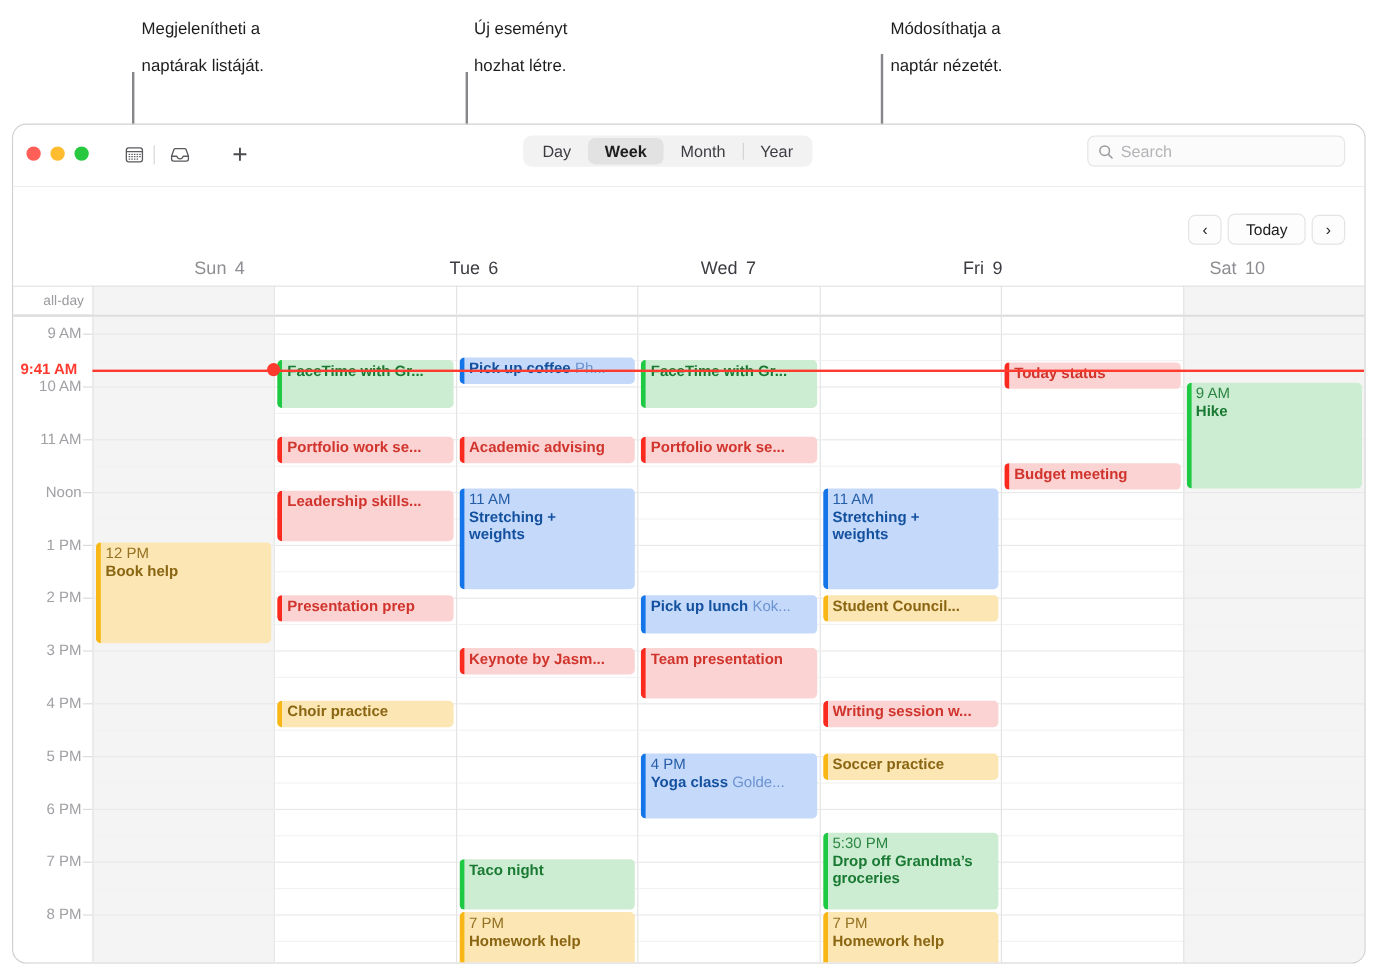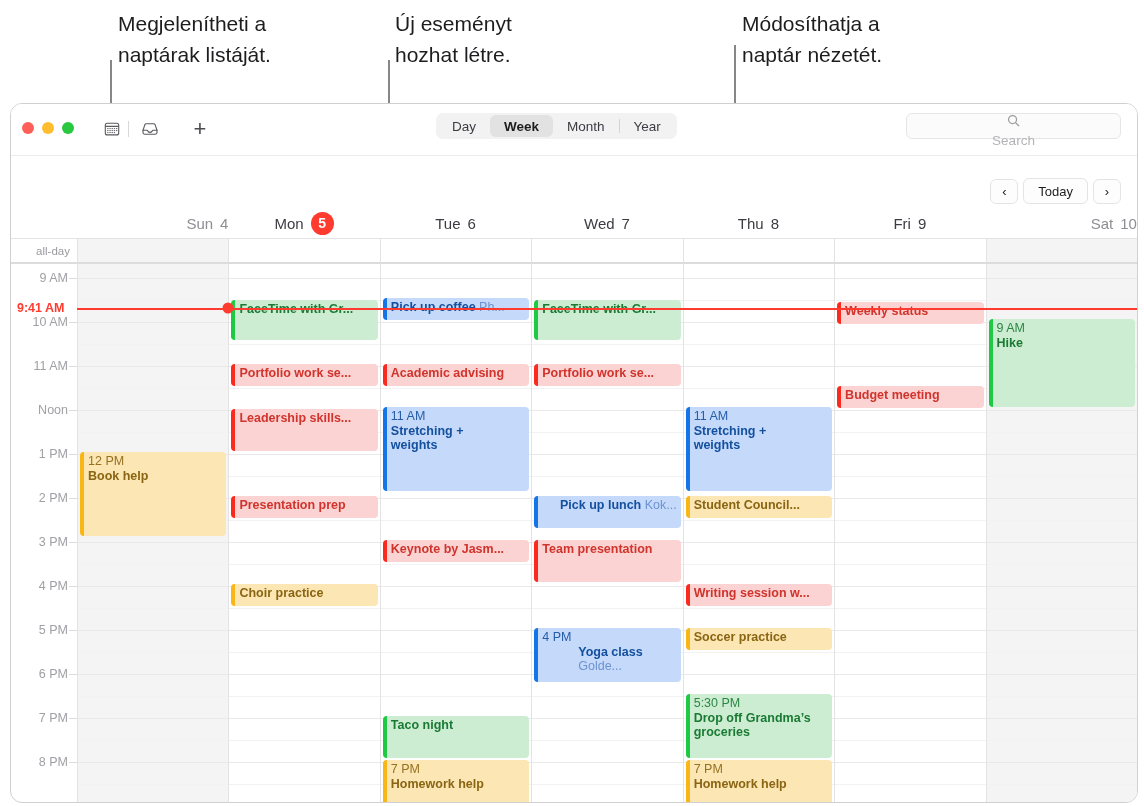--- a/index.html
+++ b/index.html
@@ -7,21 +7,21 @@
     width: 1144px; height: 806px;
     background: #ffffff;
     font-family: "Liberation Sans", "DejaVu Sans", sans-serif;
     overflow: hidden;
   }
   #root { position: relative; width: 1144px; height: 806px; }
 
   
   .callout {
     position: absolute;
-    font-size: 21px;
+    font-size: 14px;
     line-height: 31px;
     color: #1d1d1f;
     font-family: "Liberation Sans", "DejaVu Sans", sans-serif;
     white-space: pre-line;
   }
   .leader {
     position: absolute;
     background: #86868b;
   }
   .leader-v { width: 1.5px; }
@@ -84,21 +84,20 @@
 
   .search {
     position: absolute; right: 16px; top: 9px;
     width: 215px; height: 26px;
     background: #fbfbfb;
     border: 1px solid #e6e6e6;
     border-radius: 6px;
     display: flex; align-items: center;
     padding: 0 8px;
     gap: 6px;
-    flex-direction: column;
   }
   .search .ph { font-size: 13.5px; color: #b4b4b8; }
 
   
   .subhead {
     position: relative;
     height: 52px;
     background: #ffffff;
   }
   .title {
@@ -135,21 +134,21 @@
     background: #ffffff;
   }
   .dh-gutter { width: 66px; flex: none; }
   .dh-cell {
     flex: 1 1 0;
     display: flex; align-items: center; justify-content: center;
     gap: 7px;
     font-size: 15px;
     color: #3c3c43;
   }
-  .dh-cell.weekend { color: #8e8e93; justify-content: flex-end; }
+  .dh-cell.weekend { color: #8e8e93; }
   .dh-badge {
     width: 23px; height: 23px;
     border-radius: 50%;
     background: #ff3b30;
     color: #ffffff;
     display: flex; align-items: center; justify-content: center;
     font-size: 14px;
     font-weight: bold;
   }
 
@@ -354,34 +353,26 @@
     </div>
 
     <div class="dayhead">
       <div class="dh-gutter"></div>
 
       <div class="dh-cell weekend">
         <span>Sun</span>
         <span>4</span>
       </div>
       <div class="dh-cell">
-        <span>Mon</span>
-        <span class="dh-badge">5</span>
-      </div>
-      <div class="dh-cell">
         <span>Tue</span>
         <span>6</span>
       </div>
       <div class="dh-cell">
         <span>Wed</span>
         <span>7</span>
-      </div>
-      <div class="dh-cell">
-        <span>Thu</span>
-        <span>8</span>
       </div>
       <div class="dh-cell">
         <span>Fri</span>
         <span>9</span>
       </div>
       <div class="dh-cell weekend">
         <span>Sat</span>
         <span>10</span>
       </div>
     </div>
@@ -581,32 +572,32 @@
             <div class="hourline" style="top: 498px;"></div>
             <div class="halfline" style="top: 520px;"></div>
             <div class="ev c-green" style="top: 36px; height: 40px;">
               <div class="bar"></div>
               <span class="ellip" style="display: block;"><span class="ttl" style="white-space: pre-line;">FaceTime with Gr...</span></span>
             </div>
             <div class="ev c-red" style="top: 100px; height: 22px;">
               <div class="bar"></div>
               <span class="ellip" style="display: block;"><span class="ttl" style="white-space: pre-line;">Portfolio work se...</span></span>
             </div>
-            <div class="ev c-blue" style="top: 232px; height: 32px; text-align: right;">
+            <div class="ev c-blue" style="top: 232px; height: 32px;">
               <div class="bar"></div>
               <span class="ellip" style="display: block;"><span class="ttl" style="white-space: pre-line;">Pick up lunch</span><span class="loc"> Kok...</span></span>
             </div>
             <div class="ev c-red" style="top: 276px; height: 42px;">
               <div class="bar"></div>
               <span class="ellip" style="display: block;"><span class="ttl" style="white-space: pre-line;">Team presentation</span></span>
             </div>
             <div class="ev c-blue" style="top: 364px; height: 54px;">
               <div class="bar"></div>
               <span class="time">4 PM</span>
-              <span style="display: block; margin-left: 36px;"><span class="ttl" style="white-space: pre-line;">Yoga class</span><span class="loc"> Golde...</span></span>
+              <span style="display: block;"><span class="ttl" style="white-space: pre-line;">Yoga class</span><span class="loc"> Golde...</span></span>
             </div>
           </div>
         <div class="g-col" id="col4">
             <div class="hourline" style="top: 14px;"></div>
             <div class="halfline" style="top: 36px;"></div>
             <div class="hourline" style="top: 58px;"></div>
             <div class="halfline" style="top: 80px;"></div>
             <div class="hourline" style="top: 102px;"></div>
             <div class="halfline" style="top: 124px;"></div>
             <div class="hourline" style="top: 146px;"></div>
@@ -677,21 +668,21 @@
             <div class="hourline" style="top: 366px;"></div>
             <div class="halfline" style="top: 388px;"></div>
             <div class="hourline" style="top: 410px;"></div>
             <div class="halfline" style="top: 432px;"></div>
             <div class="hourline" style="top: 454px;"></div>
             <div class="halfline" style="top: 476px;"></div>
             <div class="hourline" style="top: 498px;"></div>
             <div class="halfline" style="top: 520px;"></div>
             <div class="ev c-red" style="top: 38px; height: 22px;">
               <div class="bar"></div>
-              <span class="ellip" style="display: block;"><span class="ttl" style="white-space: pre-line;">Weekly status</span></span>
+              <span class="ellip" style="display: block;"><span class="ttl" style="white-space: pre-line;">Today status</span></span>
             </div>
             <div class="ev c-red" style="top: 122px; height: 22px;">
               <div class="bar"></div>
               <span class="ellip" style="display: block;"><span class="ttl" style="white-space: pre-line;">Budget meeting</span></span>
             </div>
           </div>
         <div class="g-col weekend" id="col6">
             <div class="hourline" style="top: 14px;"></div>
             <div class="halfline" style="top: 36px;"></div>
             <div class="hourline" style="top: 58px;"></div>

